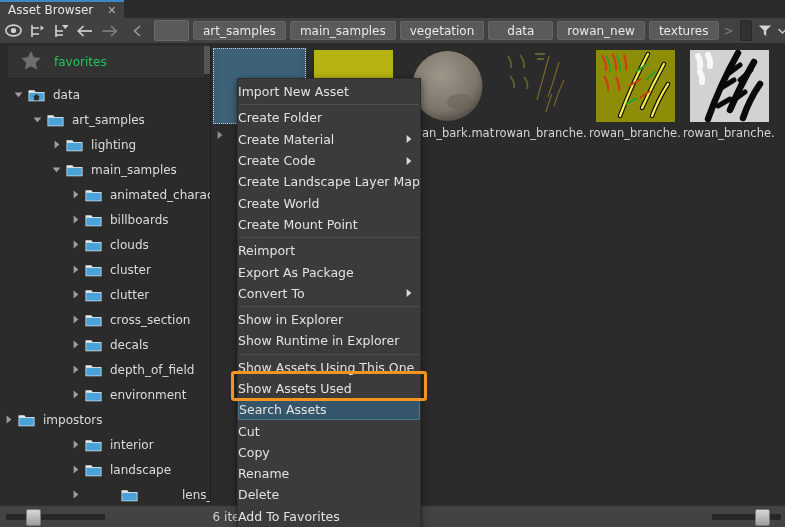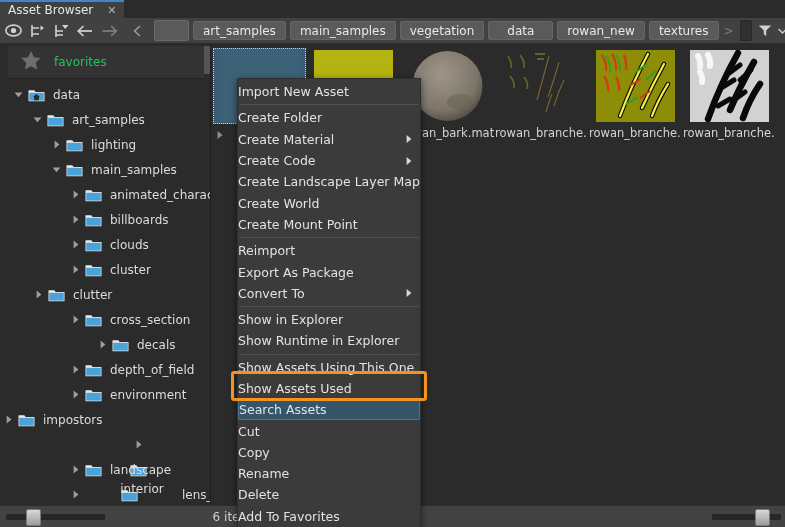--- a/index.html
+++ b/index.html
@@ -397,21 +397,21 @@
           </svg>
         </span>
         <span class="tfolder">
           <svg width="17" height="14" viewBox="0 0 17 14">
             <path d="M0.5 2.2 H6.3 L7.7 4.0 H16.5 V13.2 H0.5 Z" fill="#e9e9e9"></path>
             <path d="M1.2 4.8 H15.8 V12.6 H1.2 Z" fill="#4aa3d8"></path>
           </svg>
         </span>
         <span class="tlabel">cluster</span>
       </div>
-      <div class="tnode" style="padding-left: 30px;">
+      <div class="tnode" style="padding-left: 67px;">
         <span class="tarrow">
           <svg width="9" height="9" viewBox="0 0 9 9">
             <path d="M2.6 0.6 L7.4 4.5 L2.6 8.4 Z" fill="#9e9e9e"></path>
           </svg>
         </span>
         <span class="tfolder">
           <svg width="17" height="14" viewBox="0 0 17 14">
             <path d="M0.5 2.2 H6.3 L7.7 4.0 H16.5 V13.2 H0.5 Z" fill="#e9e9e9"></path>
             <path d="M1.2 4.8 H15.8 V12.6 H1.2 Z" fill="#4aa3d8"></path>
           </svg>
@@ -425,21 +425,21 @@
           </svg>
         </span>
         <span class="tfolder">
           <svg width="17" height="14" viewBox="0 0 17 14">
             <path d="M0.5 2.2 H6.3 L7.7 4.0 H16.5 V13.2 H0.5 Z" fill="#e9e9e9"></path>
             <path d="M1.2 4.8 H15.8 V12.6 H1.2 Z" fill="#4aa3d8"></path>
           </svg>
         </span>
         <span class="tlabel">cross_section</span>
       </div>
-      <div class="tnode" style="padding-left: 94px;">
+      <div class="tnode" style="padding-left: 67px;">
         <span class="tarrow">
           <svg width="9" height="9" viewBox="0 0 9 9">
             <path d="M2.6 0.6 L7.4 4.5 L2.6 8.4 Z" fill="#9e9e9e"></path>
           </svg>
         </span>
         <span class="tfolder">
           <svg width="17" height="14" viewBox="0 0 17 14">
             <path d="M0.5 2.2 H6.3 L7.7 4.0 H16.5 V13.2 H0.5 Z" fill="#e9e9e9"></path>
             <path d="M1.2 4.8 H15.8 V12.6 H1.2 Z" fill="#4aa3d8"></path>
           </svg>
@@ -481,21 +481,21 @@
           </svg>
         </span>
         <span class="tfolder">
           <svg width="17" height="14" viewBox="0 0 17 14">
             <path d="M0.5 2.2 H6.3 L7.7 4.0 H16.5 V13.2 H0.5 Z" fill="#e9e9e9"></path>
             <path d="M1.2 4.8 H15.8 V12.6 H1.2 Z" fill="#4aa3d8"></path>
           </svg>
         </span>
         <span class="tlabel">impostors</span>
       </div>
-      <div class="tnode" style="padding-left: 67px; flex-direction: column;">
+      <div class="tnode" style="padding-left: 67px;">
         <span class="tarrow">
           <svg width="9" height="9" viewBox="0 0 9 9">
             <path d="M2.6 0.6 L7.4 4.5 L2.6 8.4 Z" fill="#9e9e9e"></path>
           </svg>
         </span>
         <span class="tfolder">
           <svg width="17" height="14" viewBox="0 0 17 14">
             <path d="M0.5 2.2 H6.3 L7.7 4.0 H16.5 V13.2 H0.5 Z" fill="#e9e9e9"></path>
             <path d="M1.2 4.8 H15.8 V12.6 H1.2 Z" fill="#4aa3d8"></path>
           </svg>

